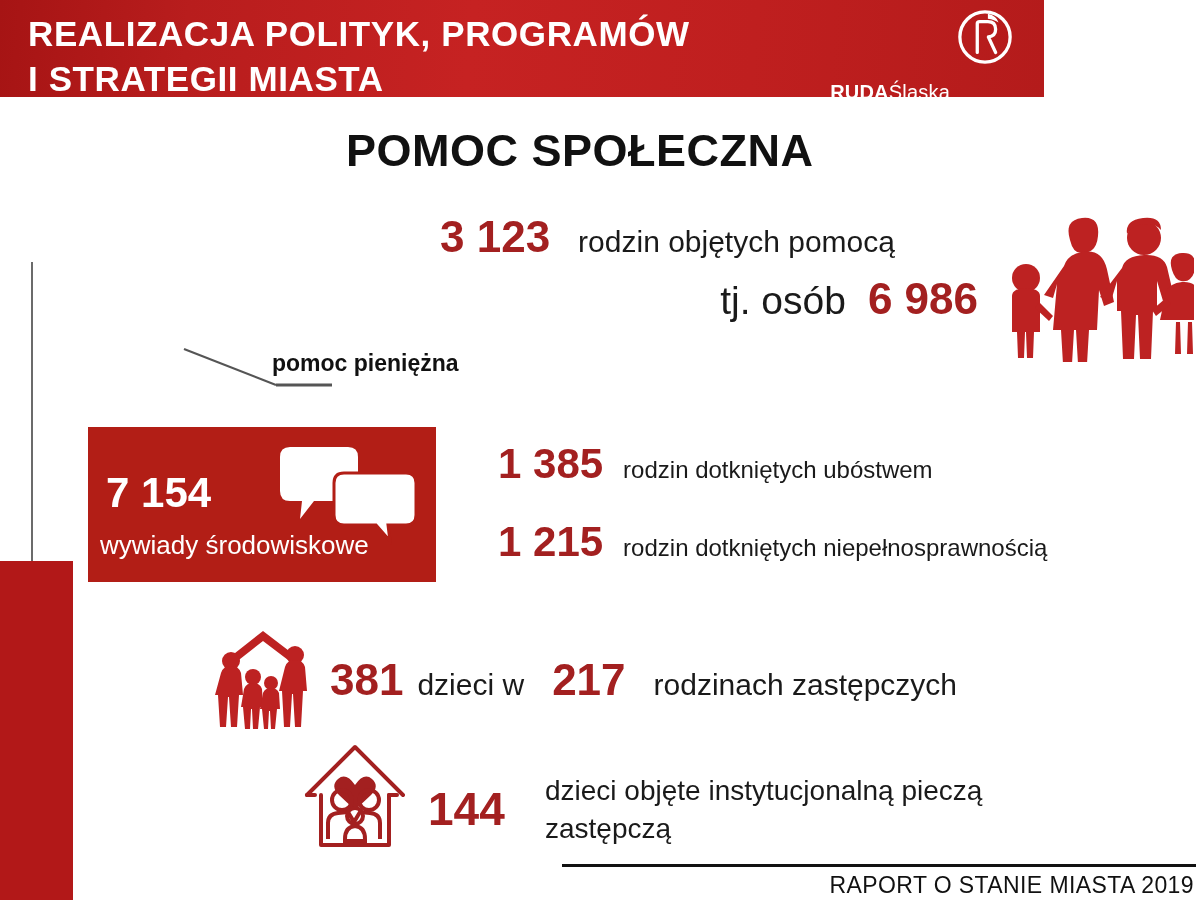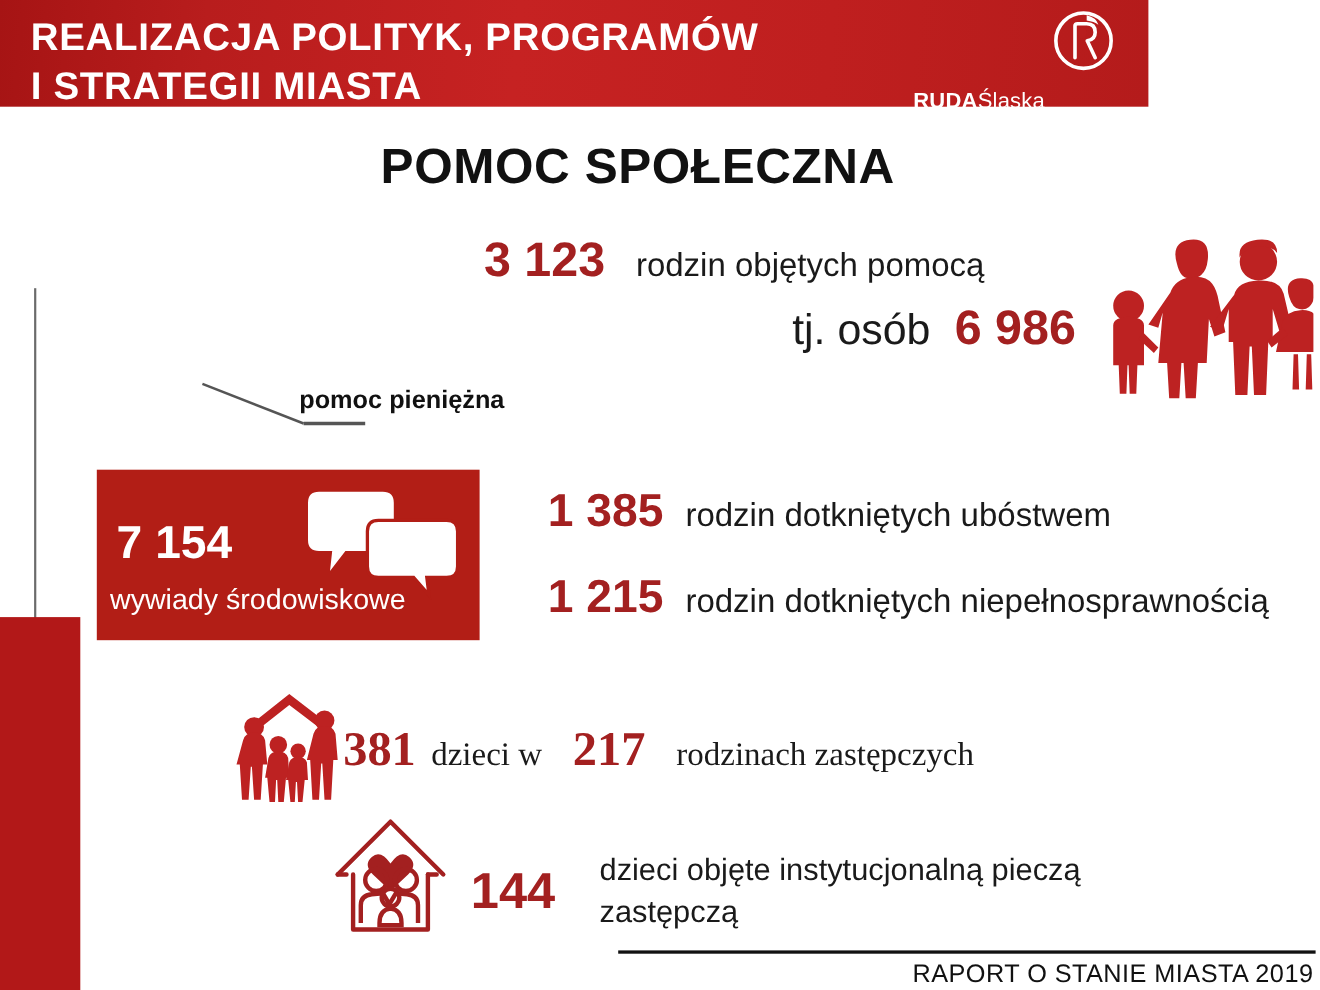--- a/index.html
+++ b/index.html
@@ -218,37 +218,36 @@
     top: 440px;
     width: 700px;
   }
   .row3 {
     position: absolute;
     left: 498px;
     top: 518px;
     width: 700px;
   }
   .row2 .stat-num, .row3 .stat-num { font-size: 42px; margin-right: 20px; }
-  .row2 .stat-txt, .row3 .stat-txt { font-size: 30px; }
+  .row2 .stat-txt, .row3 .stat-txt { font-size: 24px; }
   .row2, .row3 { white-space: nowrap; }
 
   
   .foster-icon {
     position: absolute;
     left: 213px;
     top: 627px;
     width: 100px;
     height: 102px;
   }
   .row4 {
     position: absolute;
-    left: 312px;
+    left: 330px;
     top: 655px;
     white-space: nowrap;
-    font-family: Liberation Serif, serif;
   }
   .row4 .stat-num { font-size: 44px; }
   .row4 .stat-txt { font-size: 30px; }
   .row4 .sp { display: inline-block; width: 14px; }
 
   
   .house-icon {
     position: absolute;
     left: 303px;
     top: 737px;

